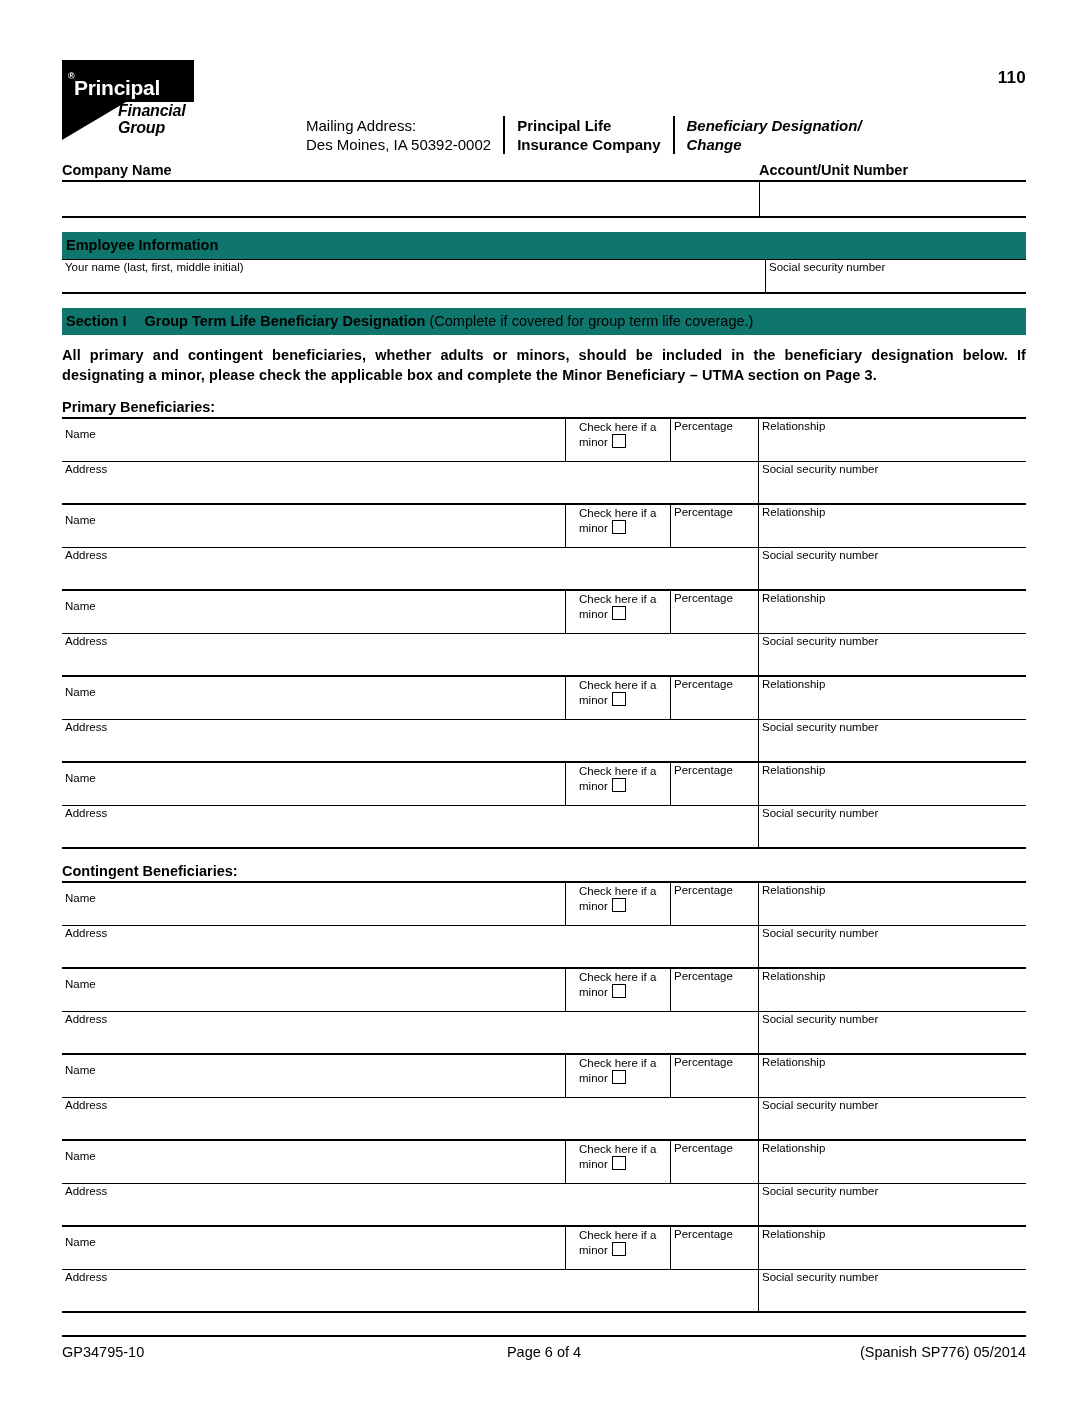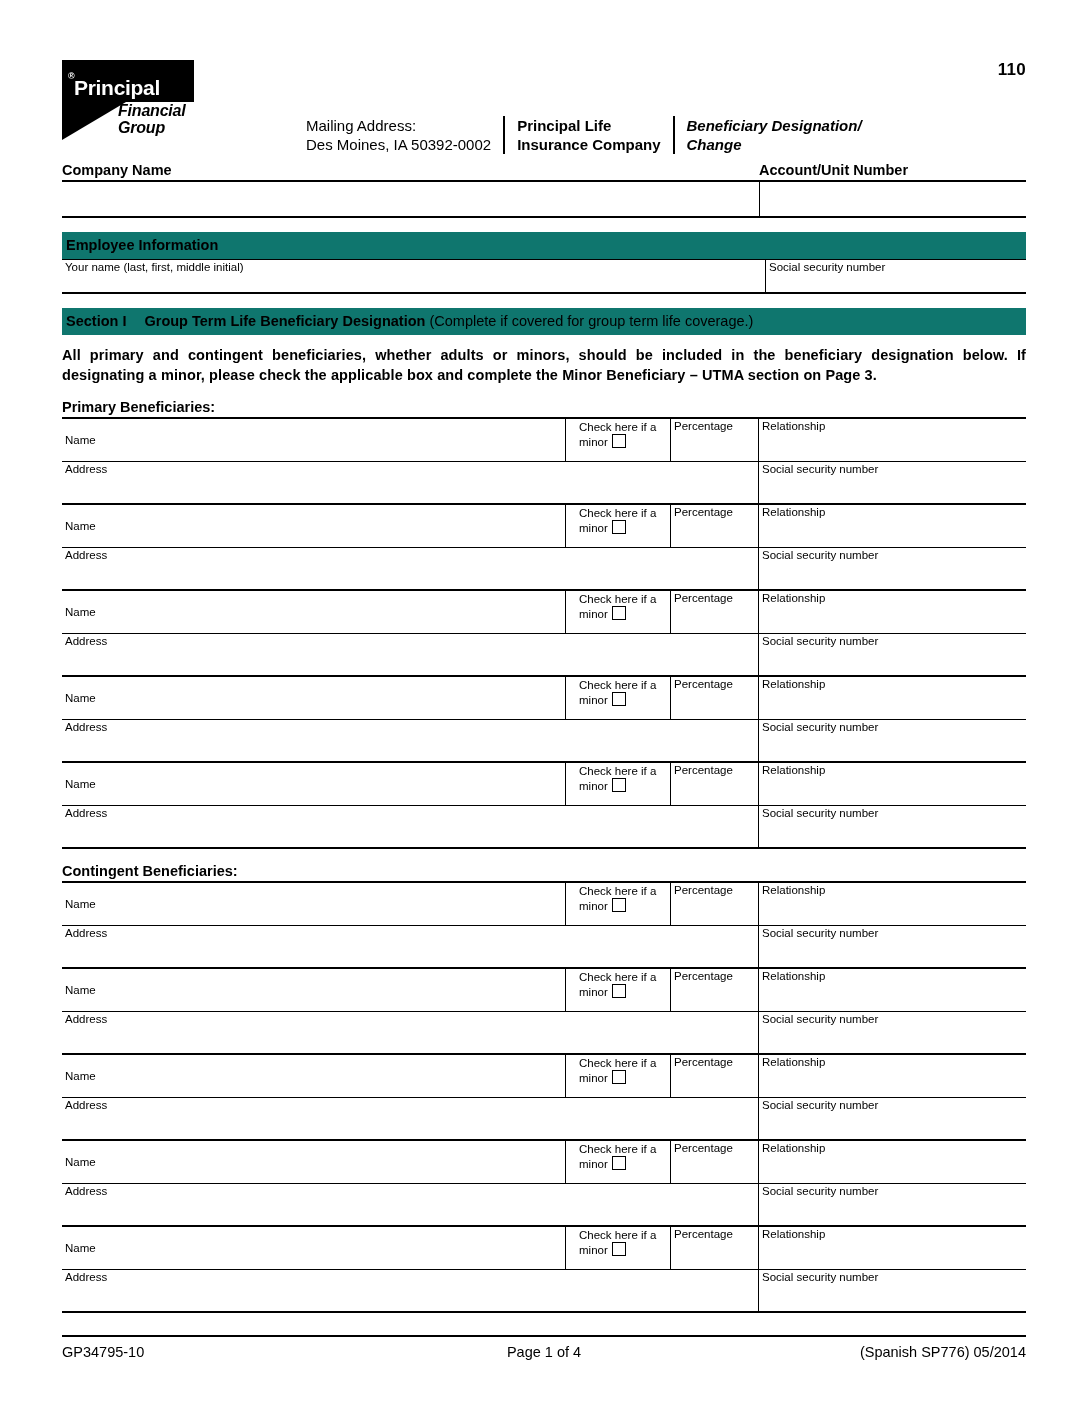--- a/index.html
+++ b/index.html
@@ -17,21 +17,21 @@
     height: 1408px;
     margin: 0 auto;
     background: #ffffff;
     box-sizing: border-box;
     padding: 48px 62px 0 62px;
   }
 
   
   .doc-number {
     position: absolute;
-    top: 60px;
+    top: 68px;
     right: 62px;
     font-size: 17px;
     font-weight: bold;
     letter-spacing: .3px;
   }
   .header-row {
     display: flex;
     align-items: flex-start;
     margin-top: 12px;
     height: 92px;
@@ -161,21 +161,21 @@
     border-bottom: 2px solid #000;
   }
   .ben-block:last-child { border-bottom: none; }
   .ben-line1 {
     display: flex;
     height: 42px;
     font-size: 11.5px;
   }
   .ben-line1 .name {
     width: 503px;
-    padding: 15px 3px;
+    padding: 9px 3px;
     box-sizing: border-box;
   }
   .ben-line1 .minor {
     width: 105px;
     border-left: 1px solid #000;
     padding: 1px 13px;
     box-sizing: border-box;
     line-height: 14px;
     position: relative;
   }
@@ -462,17 +462,17 @@
       <div class="ben-line2">
         <div class="addr"><span>Address</span></div>
         <div class="ssn"><span>Social security number</span></div>
       </div>
     </div>
 
   </div>
 
   <div class="footer">
     <div class="f-left">GP34795-10</div>
-    <div class="f-center">Page 1 of 4</div>
+    <div class="f-center">Page 6 of 4</div>
     <div class="f-right">(Spanish SP776) 05/2014</div>
   </div>
 
 </div>
 
 </body></html>

